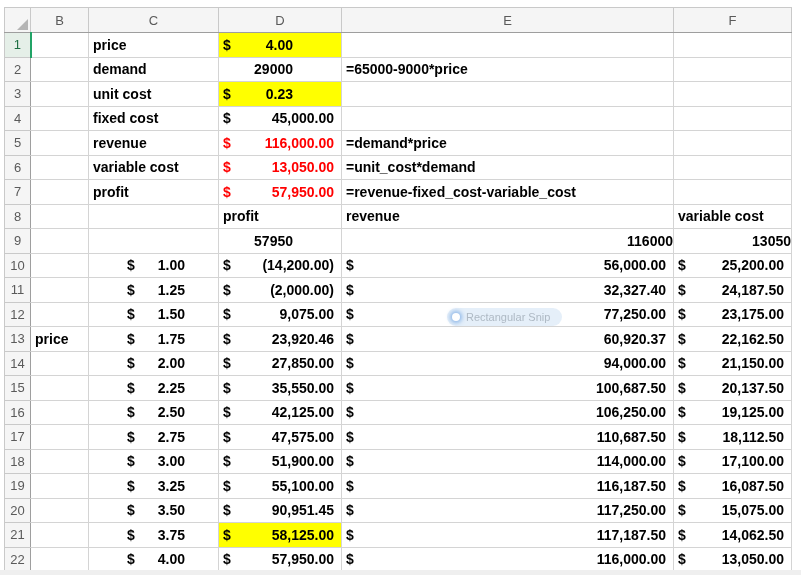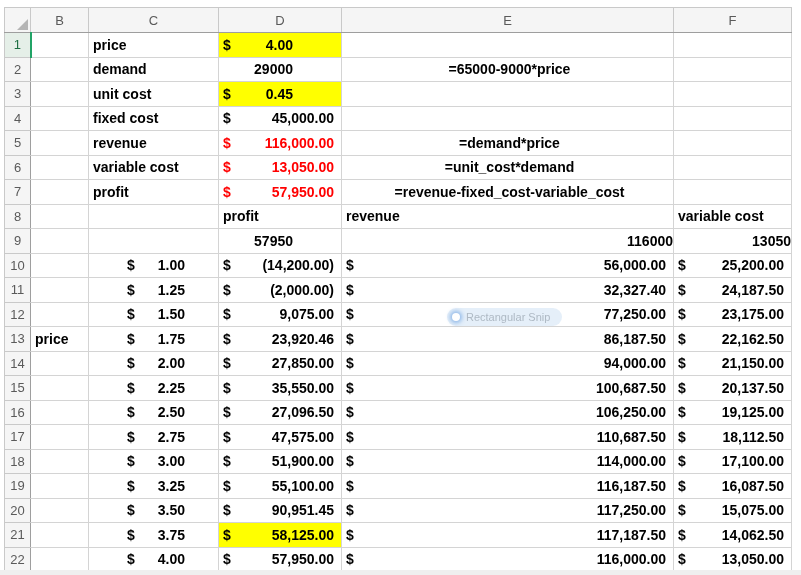--- a/index.html
+++ b/index.html
@@ -42,21 +42,21 @@
   tbody th.active { color: #1d6f42; background: #e5efe8; }
   th.corner { position: relative; width: 26px; }
   .tri {
     position: absolute; right: 2px; bottom: 2px;
     width: 0; height: 0;
     border-left: 11px solid transparent;
     border-bottom: 11px solid #b5b5b5;
   }
 
   td.lbl { text-align: left; padding-left: 4px; margin-left: 28px; }
-  td.frm { text-align: center; padding-left: 4px; }
+  td.frm { text-align: left; padding-left: 4px; }
   td.num { text-align: right; }
   td.num.short { padding-right: 48px; margin-top: 12px; }
   td.hl { background: var(--hl, #ffff00); }
   td.red { color: var(--red, #ff0000); }
   td.sel { border-left: 2px solid var(--green, #21a366); }
 
   .ac { display: flex; justify-content: space-between; align-items: center;
         width: 100%; height: 100%; padding: 0 7px 0 4px; }
   .ac.ac-c { padding: 0 33px 0 38px; }
   .ac.ac-short { padding-right: 48px; }
@@ -120,21 +120,21 @@
             <td class="frm">=65000-9000*price</td>
             <td></td>
           </tr>
           <tr>
             <th>3</th>
             <td></td>
             <td class="lbl">unit cost</td>
             <td class="hl">
               <div class="ac ac-short">
                 <span>$</span>
-                <span>0.45</span>
+                <span>0.23</span>
               </div>
             </td>
             <td></td>
             <td></td>
           </tr>
           <tr>
             <th>4</th>
             <td></td>
             <td class="lbl">fixed cost</td>
             <td>
@@ -296,21 +296,21 @@
             </td>
             <td>
               <div class="ac">
                 <span>$</span>
                 <span>23,920.46</span>
               </div>
             </td>
             <td>
               <div class="ac">
                 <span>$</span>
-                <span>86,187.50</span>
+                <span>60,920.37</span>
               </div>
             </td>
             <td>
               <div class="ac">
                 <span>$</span>
                 <span>22,162.50</span>
               </div>
             </td>
           </tr>
           <tr>
@@ -374,21 +374,21 @@
             <td></td>
             <td>
               <div class="ac ac-c">
                 <span>$</span>
                 <span>2.50</span>
               </div>
             </td>
             <td>
               <div class="ac">
                 <span>$</span>
-                <span>27,096.50</span>
+                <span>42,125.00</span>
               </div>
             </td>
             <td>
               <div class="ac">
                 <span>$</span>
                 <span>106,250.00</span>
               </div>
             </td>
             <td>
               <div class="ac">

